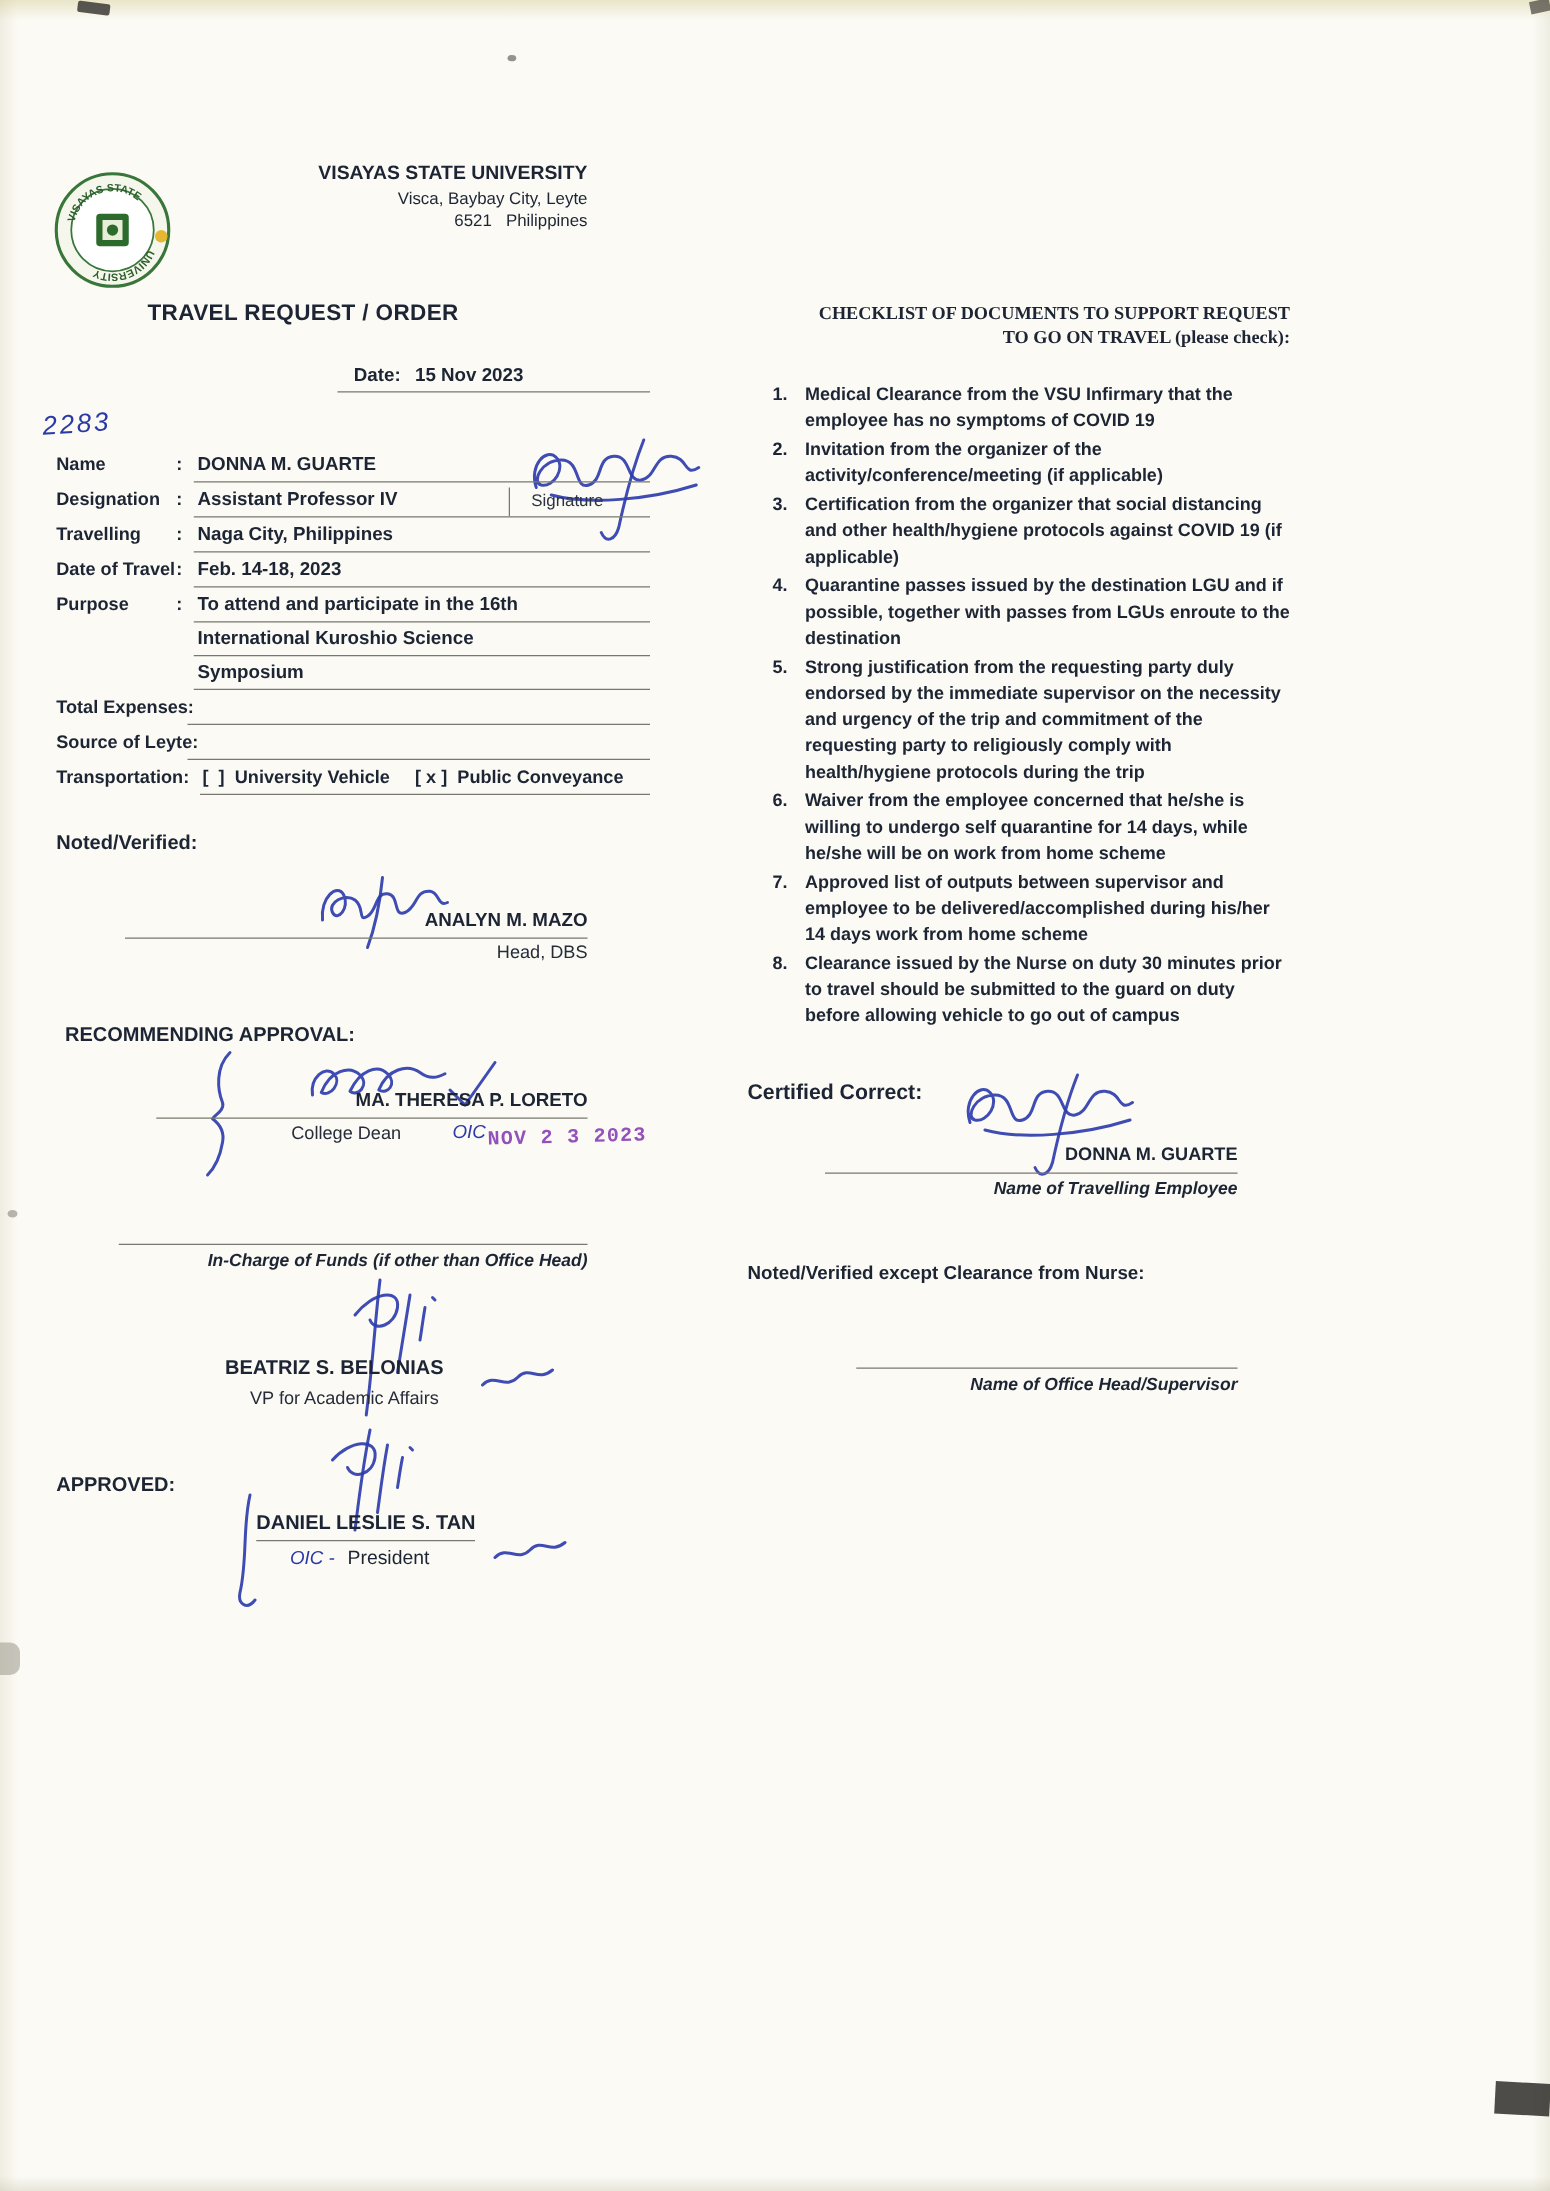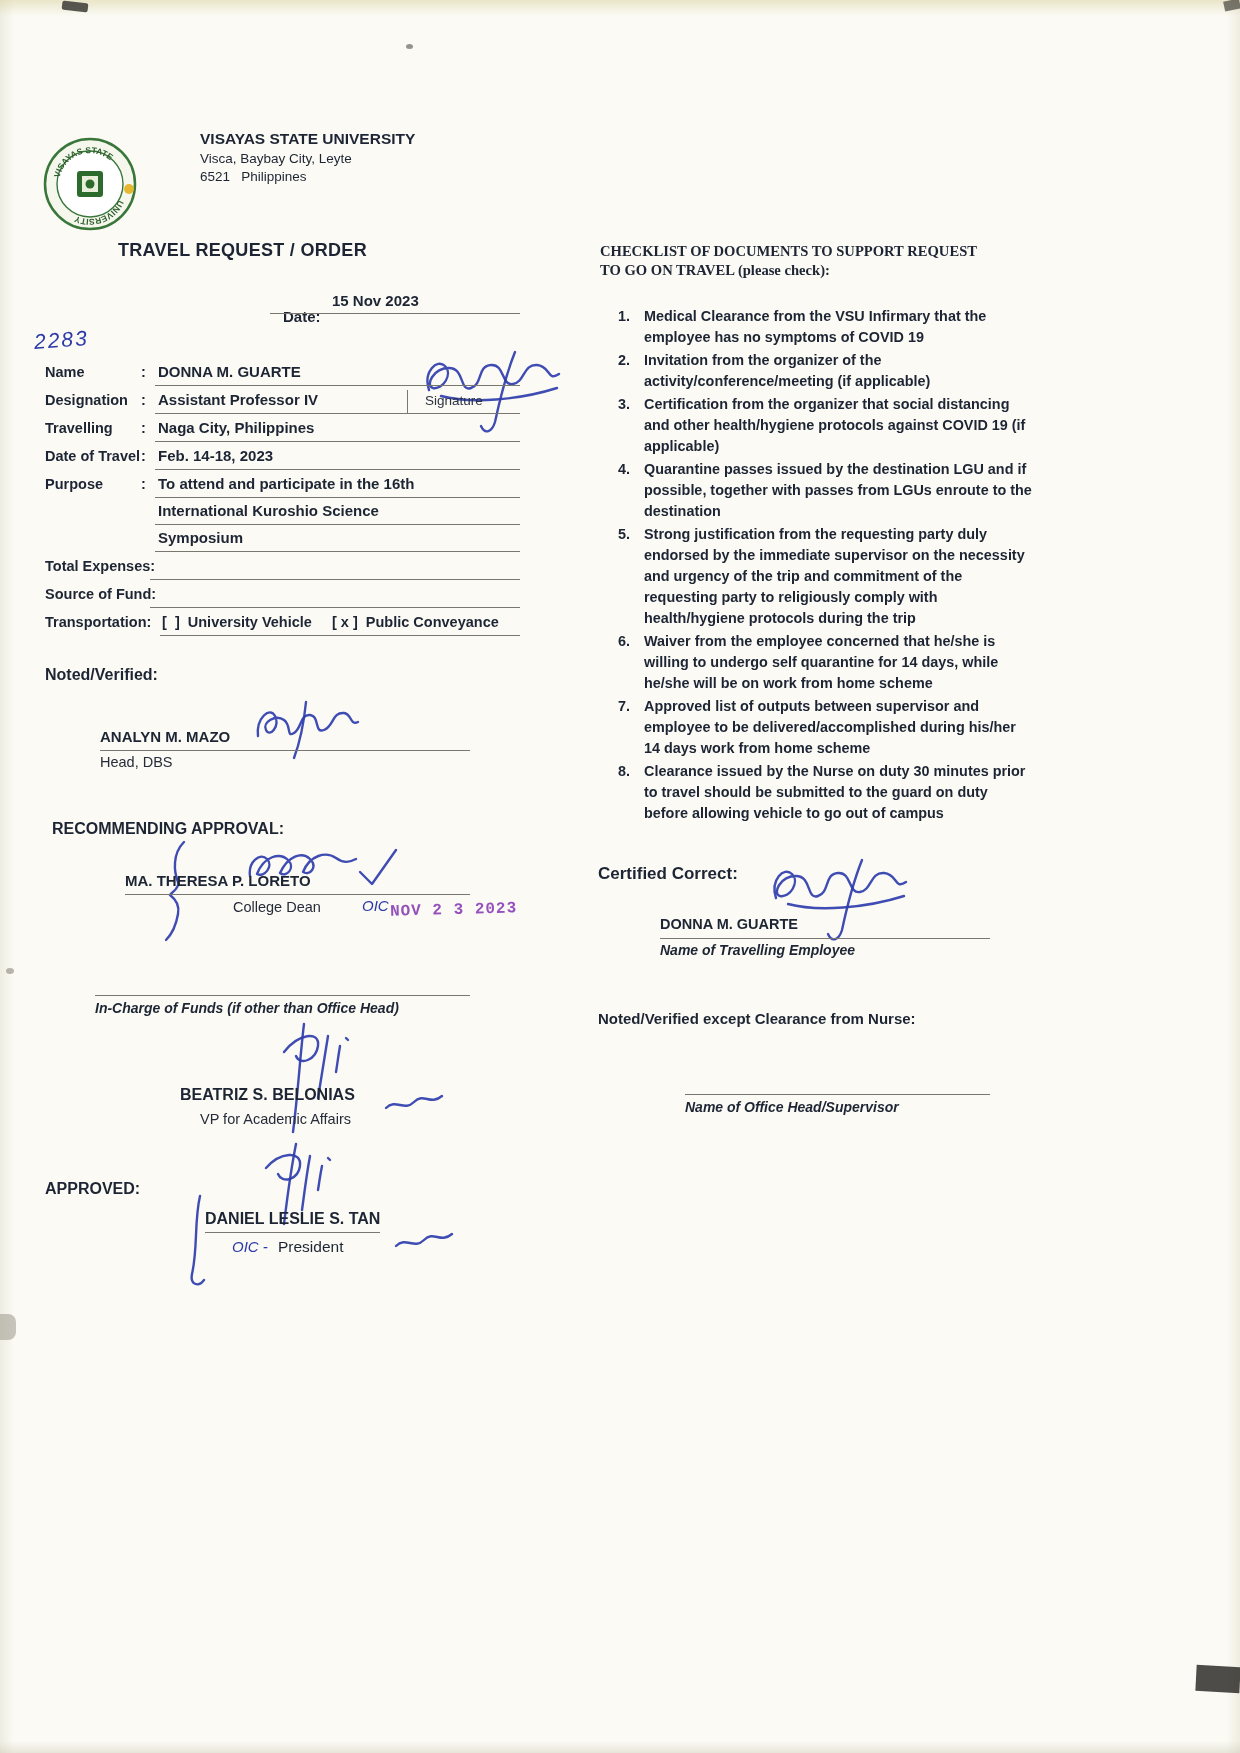--- a/index.html
+++ b/index.html
@@ -6,21 +6,21 @@
   body{margin:0;background:#cfccc2;font-family:"Liberation Sans",sans-serif;}
   .page{position:relative;width:1240px;height:1753px;margin:0 auto;background:#fbfaf4;color:#1d2534;overflow:hidden;}
   .edge-tint{position:absolute;inset:0;pointer-events:none;
     background:
       linear-gradient(180deg, rgba(205,196,130,.38) 0, rgba(205,196,130,0) 16px),
       linear-gradient(0deg, rgba(180,176,150,.28) 0, rgba(180,176,150,0) 12px),
       linear-gradient(90deg, rgba(195,190,160,.22) 0, rgba(195,190,160,0) 14px),
       linear-gradient(270deg, rgba(195,190,160,.22) 0, rgba(195,190,160,0) 14px);}
   .abs{position:absolute;}
   .b{font-weight:bold;}
-  .center{text-align:left;}
+  .center{text-align:right;}
   .ws{white-space:pre;}
   .line{position:absolute;height:0;border-bottom:1.2px solid #7a786e;}
   .frow{position:absolute;left:0;width:560px;height:28px;}
   .flbl{position:absolute;left:45px;top:2px;font-weight:bold;font-size:14.5px;white-space:pre;}
   .fcolon{position:absolute;left:141px;top:2px;font-weight:bold;font-size:14.5px;}
   .fval{position:absolute;left:158px;top:1px;font-weight:bold;font-size:15px;white-space:pre;}
   .fline{position:absolute;top:23px;height:0;border-bottom:1.2px solid #7a786e;}
   .vdiv{position:absolute;left:407px;top:0;height:23px;border-left:1.2px solid #7a786e;}
   .sig-caption{position:absolute;left:425px;top:3px;font-size:13.5px;color:#2c3240;}
   .hand{color:#2c3aa8;font-style:italic;}
@@ -72,21 +72,21 @@
 
   <div class="abs center" style="left:200px;top:130px;width:270px;">
     <div class="b" style="font-size:15.5px;">VISAYAS STATE UNIVERSITY</div>
     <div style="font-size:13.5px;margin-top:3px;">Visca, Baybay City, Leyte</div>
     <div class="ws" style="font-size:13.5px;margin-top:3px;">6521   Philippines</div>
   </div>
 
   <div class="abs b" style="left:118px;top:240px;font-size:18px;letter-spacing:.3px;">TRAVEL REQUEST / ORDER</div>
 
   <div class="frow" style="top:290px;">
-    <span class="abs b" style="left:283px;top:18px;font-size:15px;">Date:</span>
+    <span class="abs b" style="left:283px;top:2px;font-size:15px;">Date:</span>
     <span class="abs b ws" style="left:332px;top:2px;font-size:15px;">15 Nov 2023</span>
     <span class="fline" style="left:270px;width:250px;"></span>
   </div>
 
   <div class="abs hand" style="left:34px;top:328px;font-size:21px;letter-spacing:2px;transform:rotate(-4deg);">2283</div>
 
   <div class="abs" style="left:415px;top:338px;">
     <svg class="sig" width="150" height="100" viewBox="0 0 150 100">
       <path d="M14,52 C8,34 22,20 30,28 C38,36 28,52 18,50 C10,48 18,30 34,30 C50,30 44,54 56,50 C68,46 62,28 76,27 C90,26 86,48 98,46 C110,44 108,26 122,27 C136,28 132,44 144,36"></path>
       <path d="M100,14 C92,34 86,56 80,84 C77,94 70,97 66,88"></path>
@@ -140,21 +140,21 @@
     <span class="fval">Symposium</span>
     <span class="fline" style="left:155px;width:365px;"></span>
   </div>
 
   <div class="frow" style="top:556px;">
     <span class="flbl">Total Expenses:</span>
     <span class="fline" style="left:150px;width:370px;"></span>
   </div>
 
   <div class="frow" style="top:584px;">
-    <span class="flbl">Source of Fund:</span>
+    <span class="flbl">Source of Leyte:</span>
     <span class="fline" style="left:150px;width:370px;"></span>
   </div>
 
   <div class="frow" style="top:612px;">
     <span class="flbl">Transportation:</span>
     <span class="abs b ws" style="left:162px;top:2px;font-size:14.5px;">[  ]  University Vehicle</span>
     <span class="abs b ws" style="left:332px;top:2px;font-size:14.5px;">[ x ]  Public Conveyance</span>
     <span class="fline" style="left:160px;width:360px;"></span>
   </div>
 

